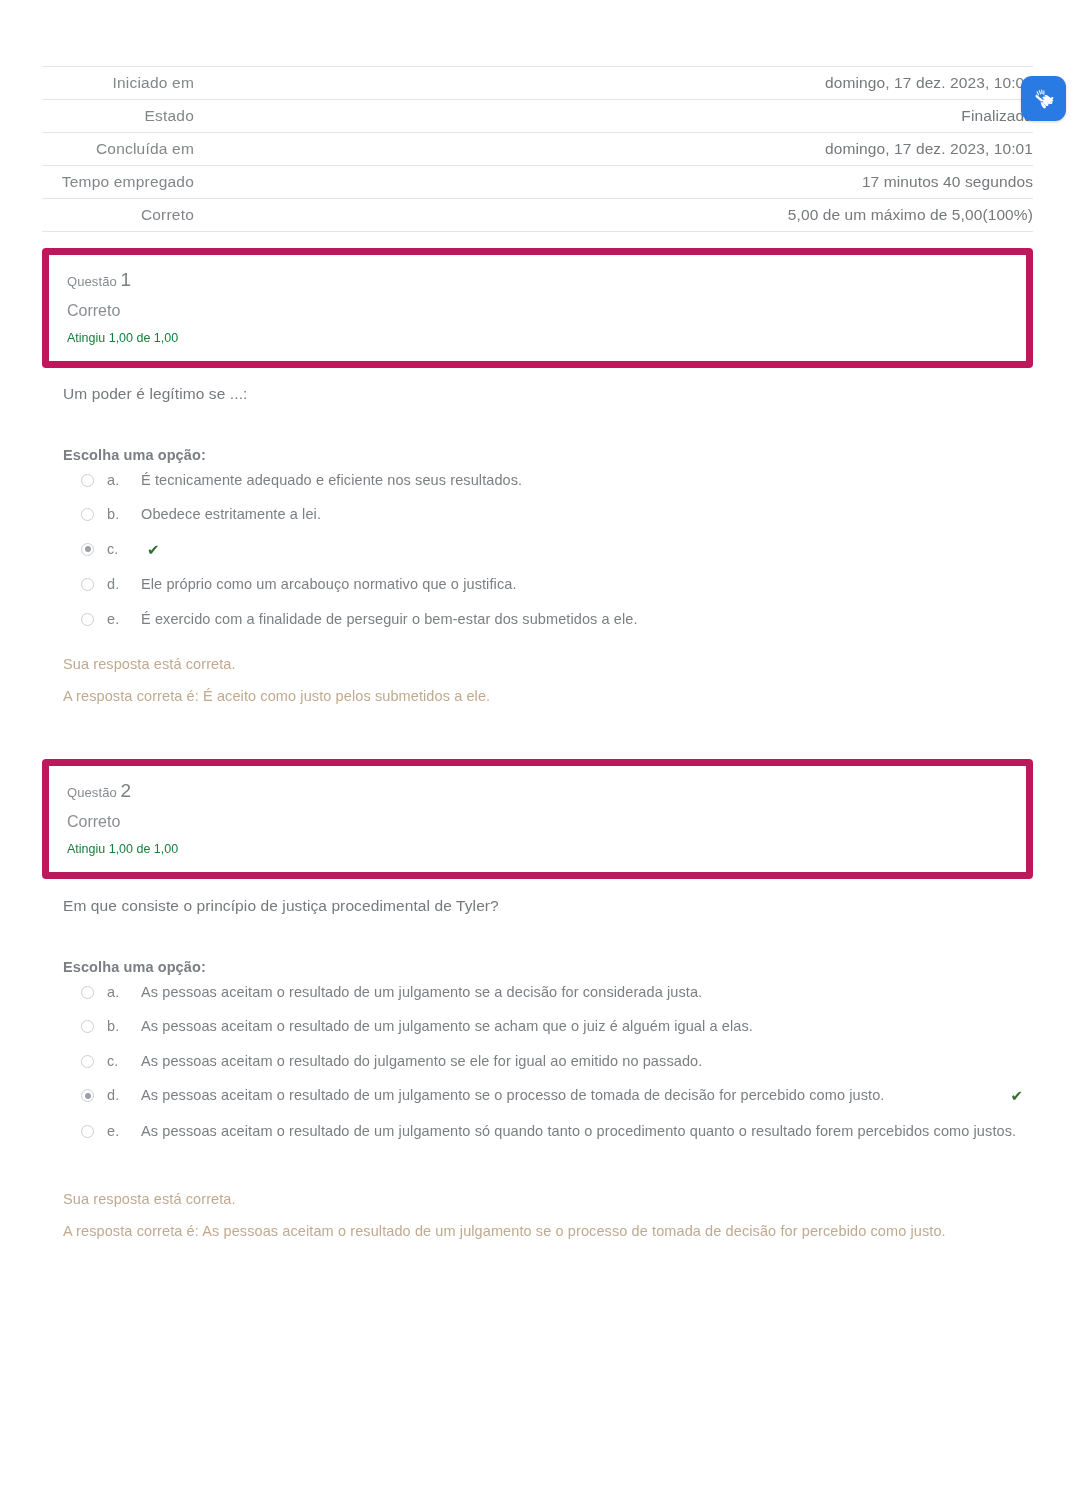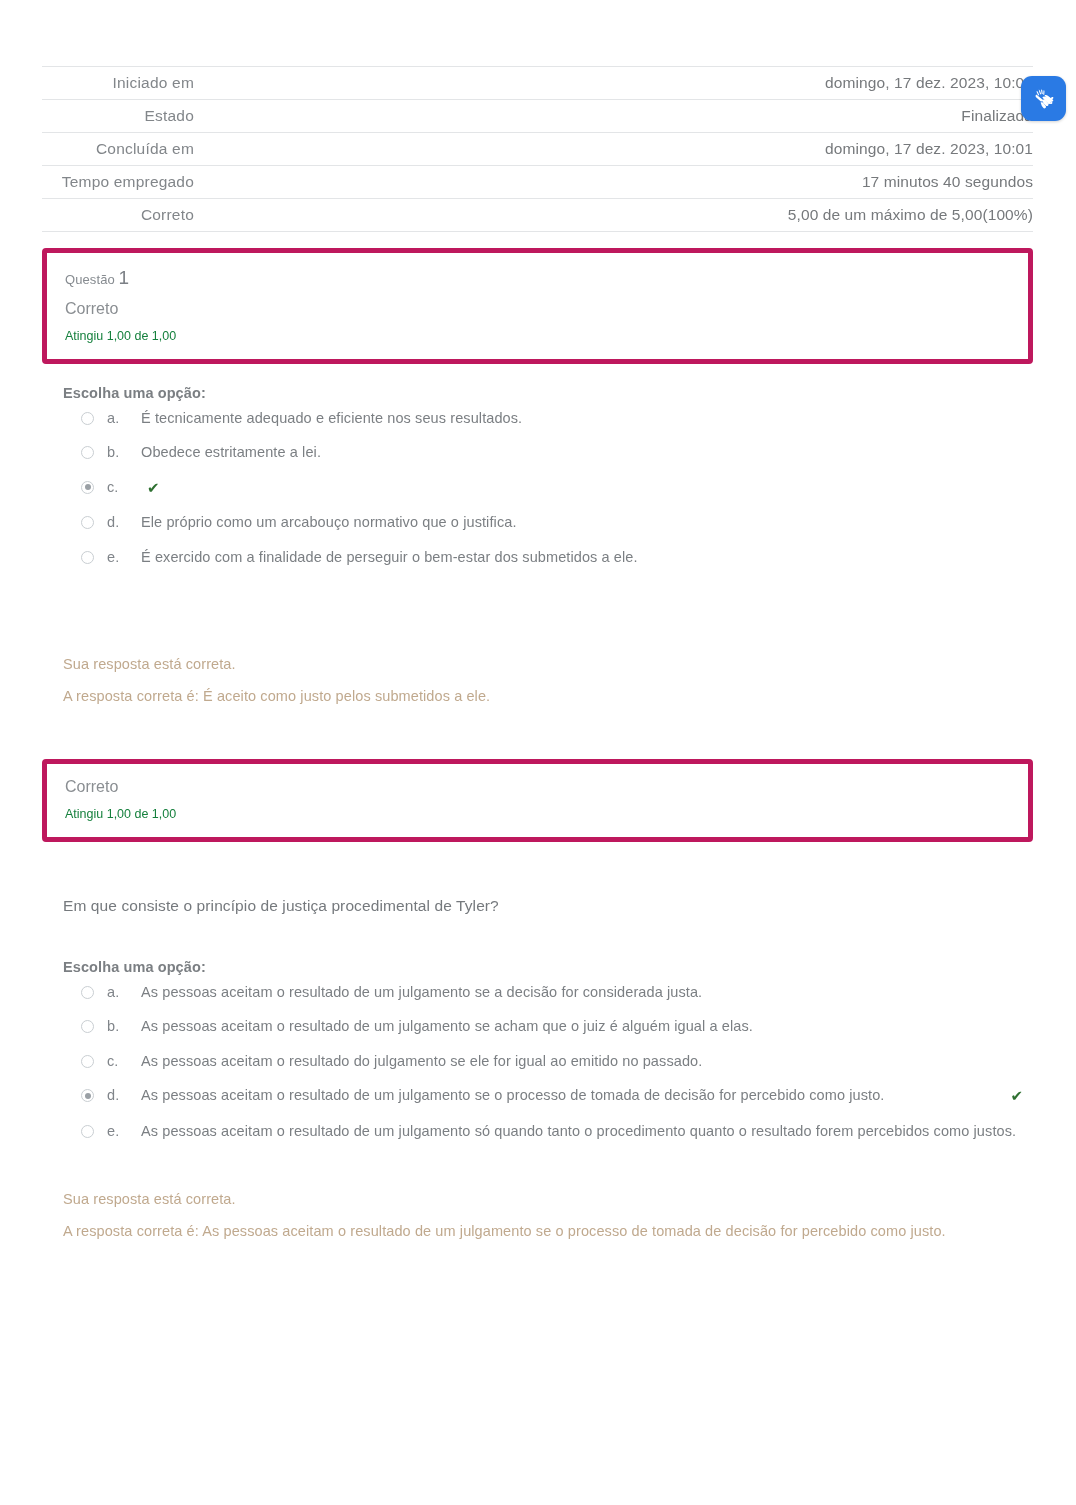--- a/index.html
+++ b/index.html
@@ -73,21 +73,21 @@
     vertical-align: top;
     color: #76797c;
     letter-spacing: .1px;
   }
 
   
   .qcard {
     position: absolute;
     left: 42px;
     width: 991px;
-    border: 5px solid #be185d;
+    border: 7px solid #be185d;
     border-radius: 4px;
     background: #ffffff;
     padding: 14px 18px 16px 18px;
   }
   .qcard .qno {
     font-size: 13px;
     color: #868b90;
     font-weight: 300;
     margin: 0 0 11px 0;
     letter-spacing: .1px;
@@ -245,20 +245,21 @@
   <div class="qcard" style="top:248px;">
     <p class="qno">
       <span>Questão</span>
       <span class="num">1</span>
     </p>
     <p class="qstate">Correto</p>
     <p class="qgrade">Atingiu 1,00 de 1,00</p>
   </div>
 
   <div class="qbody" style="top:385px;">
+    <p class="qtext">Um poder é legítimo se ...:</p>
     <p class="prompt">Escolha uma opção:</p>
     <ul class="answers">
       <li>
         <span class="radio"></span>
         <span class="letter">a.</span>
         <span class="atext">É tecnicamente adequado e eficiente nos seus resultados.</span>
       </li>
       <li>
         <span class="radio"></span>
         <span class="letter">b.</span>
@@ -281,20 +282,24 @@
       </li>
     </ul>
   </div>
 
   <div class="feedback" style="top:653px;">
     <p>Sua resposta está correta.</p>
     <p>A resposta correta é: É aceito como justo pelos submetidos a ele.</p>
   </div>
 
   <div class="qcard" style="top:759px;">
+    <p class="qno">
+      <span>Questão</span>
+      <span class="num">2</span>
+    </p>
     <p class="qstate">Correto</p>
     <p class="qgrade">Atingiu 1,00 de 1,00</p>
   </div>
 
   <div class="qbody" style="top:897px;">
     <p class="qtext">Em que consiste o princípio de justiça procedimental de Tyler?</p>
     <p class="prompt">Escolha uma opção:</p>
     <ul class="answers">
       <li>
         <span class="radio"></span>

